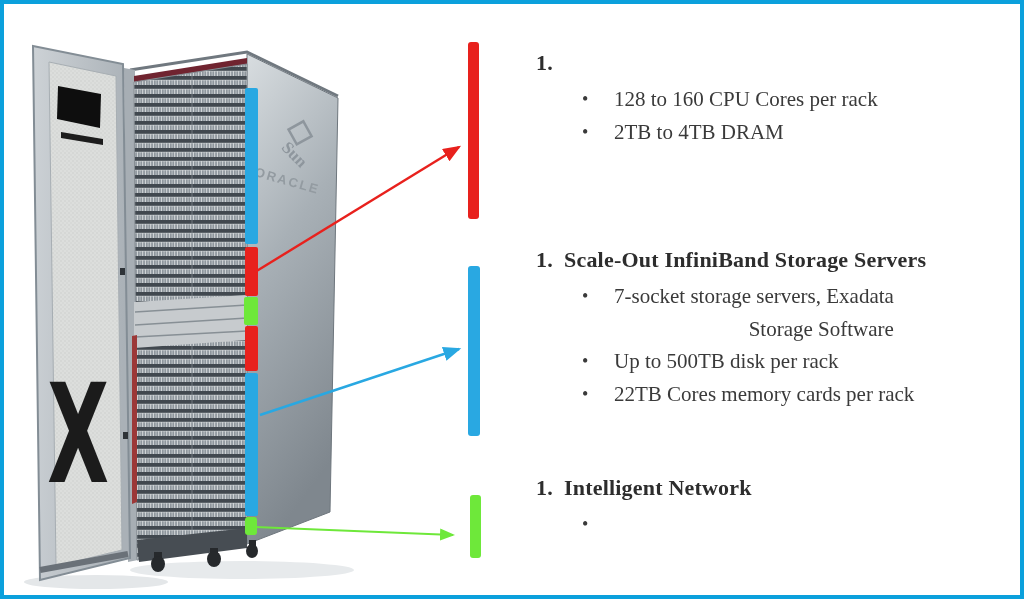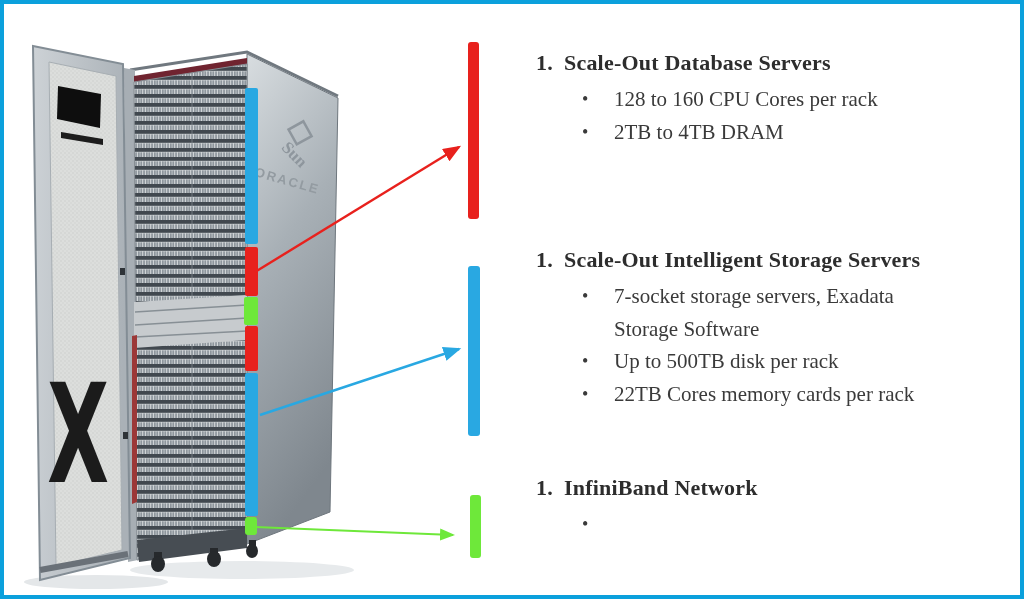--- a/index.html
+++ b/index.html
@@ -14,21 +14,21 @@
   #bar-st{left:464px;top:262px;width:12px;height:170px;}
   #bar-nw{left:466px;top:491px;width:11px;height:63px;}
   .section{position:absolute;left:532px;width:482px;}
   #sec-0{top:44px;} #sec-1{top:241px;} #sec-2{top:469px;}
   .head{display:flex;align-items:baseline;font-weight:bold;font-size:22px;
         line-height:30px;color:#2d2d2d;letter-spacing:.2px;}
   .num{width:28px;flex:0 0 28px;}
   .bullets{margin-top:5px;}
   .brow{display:flex;padding-left:46px;font-size:21px;line-height:32.5px;color:#3a3a3a;}
   .dot{width:32px;flex:0 0 32px;font-size:18px;color:#3a3a3a;}
-  .btxt{white-space:pre-line;}
+  .btxt{white-space:pre-line;text-align:right;}
 </style>
 </head>
 <body>
 
 <div class="stage" style="border-color: rgb(11, 160, 220);">
 
   <svg class="illus" width="1024" height="599" viewBox="0 0 1024 599">
     <defs>
       <linearGradient id="sideGrad" x1="0" y1="0" x2="0.25" y2="1">
         <stop offset="0" stop-color="#d8dde0"></stop>
@@ -132,38 +132,37 @@
     </g>
   </svg>
 
   <div class="legend-bar" id="bar-db" style="background: rgb(232, 33, 29);"></div>
   <div class="legend-bar" id="bar-st" style="background: rgb(41, 168, 226);"></div>
   <div class="legend-bar" id="bar-nw" style="background: rgb(110, 232, 58);"></div>
 
   <div class="section" id="sec-0">
     <div class="head">
       <span class="num">1.</span>
-      <span>Scale-Out Database Servers</span>
     </div>
     <div class="bullets">
       <div class="brow">
         <span class="dot">•</span>
         <span class="btxt">128 to 160 CPU Cores per rack</span>
       </div>
       <div class="brow">
         <span class="dot">•</span>
         <span class="btxt">2TB to 4TB DRAM</span>
       </div>
     </div>
   </div>
 
   <div class="section" id="sec-1">
     <div class="head">
       <span class="num">1.</span>
-      <span>Scale-Out Intelligent Storage Servers</span>
+      <span>Scale-Out InfiniBand Storage Servers</span>
     </div>
     <div class="bullets">
       <div class="brow">
         <span class="dot">•</span>
         <span class="btxt">7-socket storage servers, Exadata
 Storage Software</span>
       </div>
       <div class="brow">
         <span class="dot">•</span>
         <span class="btxt">Up to 500TB disk per rack</span>
@@ -171,21 +170,21 @@
       <div class="brow">
         <span class="dot">•</span>
         <span class="btxt">22TB Cores memory cards per rack</span>
       </div>
     </div>
   </div>
 
   <div class="section" id="sec-2">
     <div class="head">
       <span class="num">1.</span>
-      <span>InfiniBand Network</span>
+      <span>Intelligent Network</span>
     </div>
     <div class="bullets">
       <div class="brow">
         <span class="dot">•</span>
       </div>
     </div>
   </div>
 
 </div>
 

